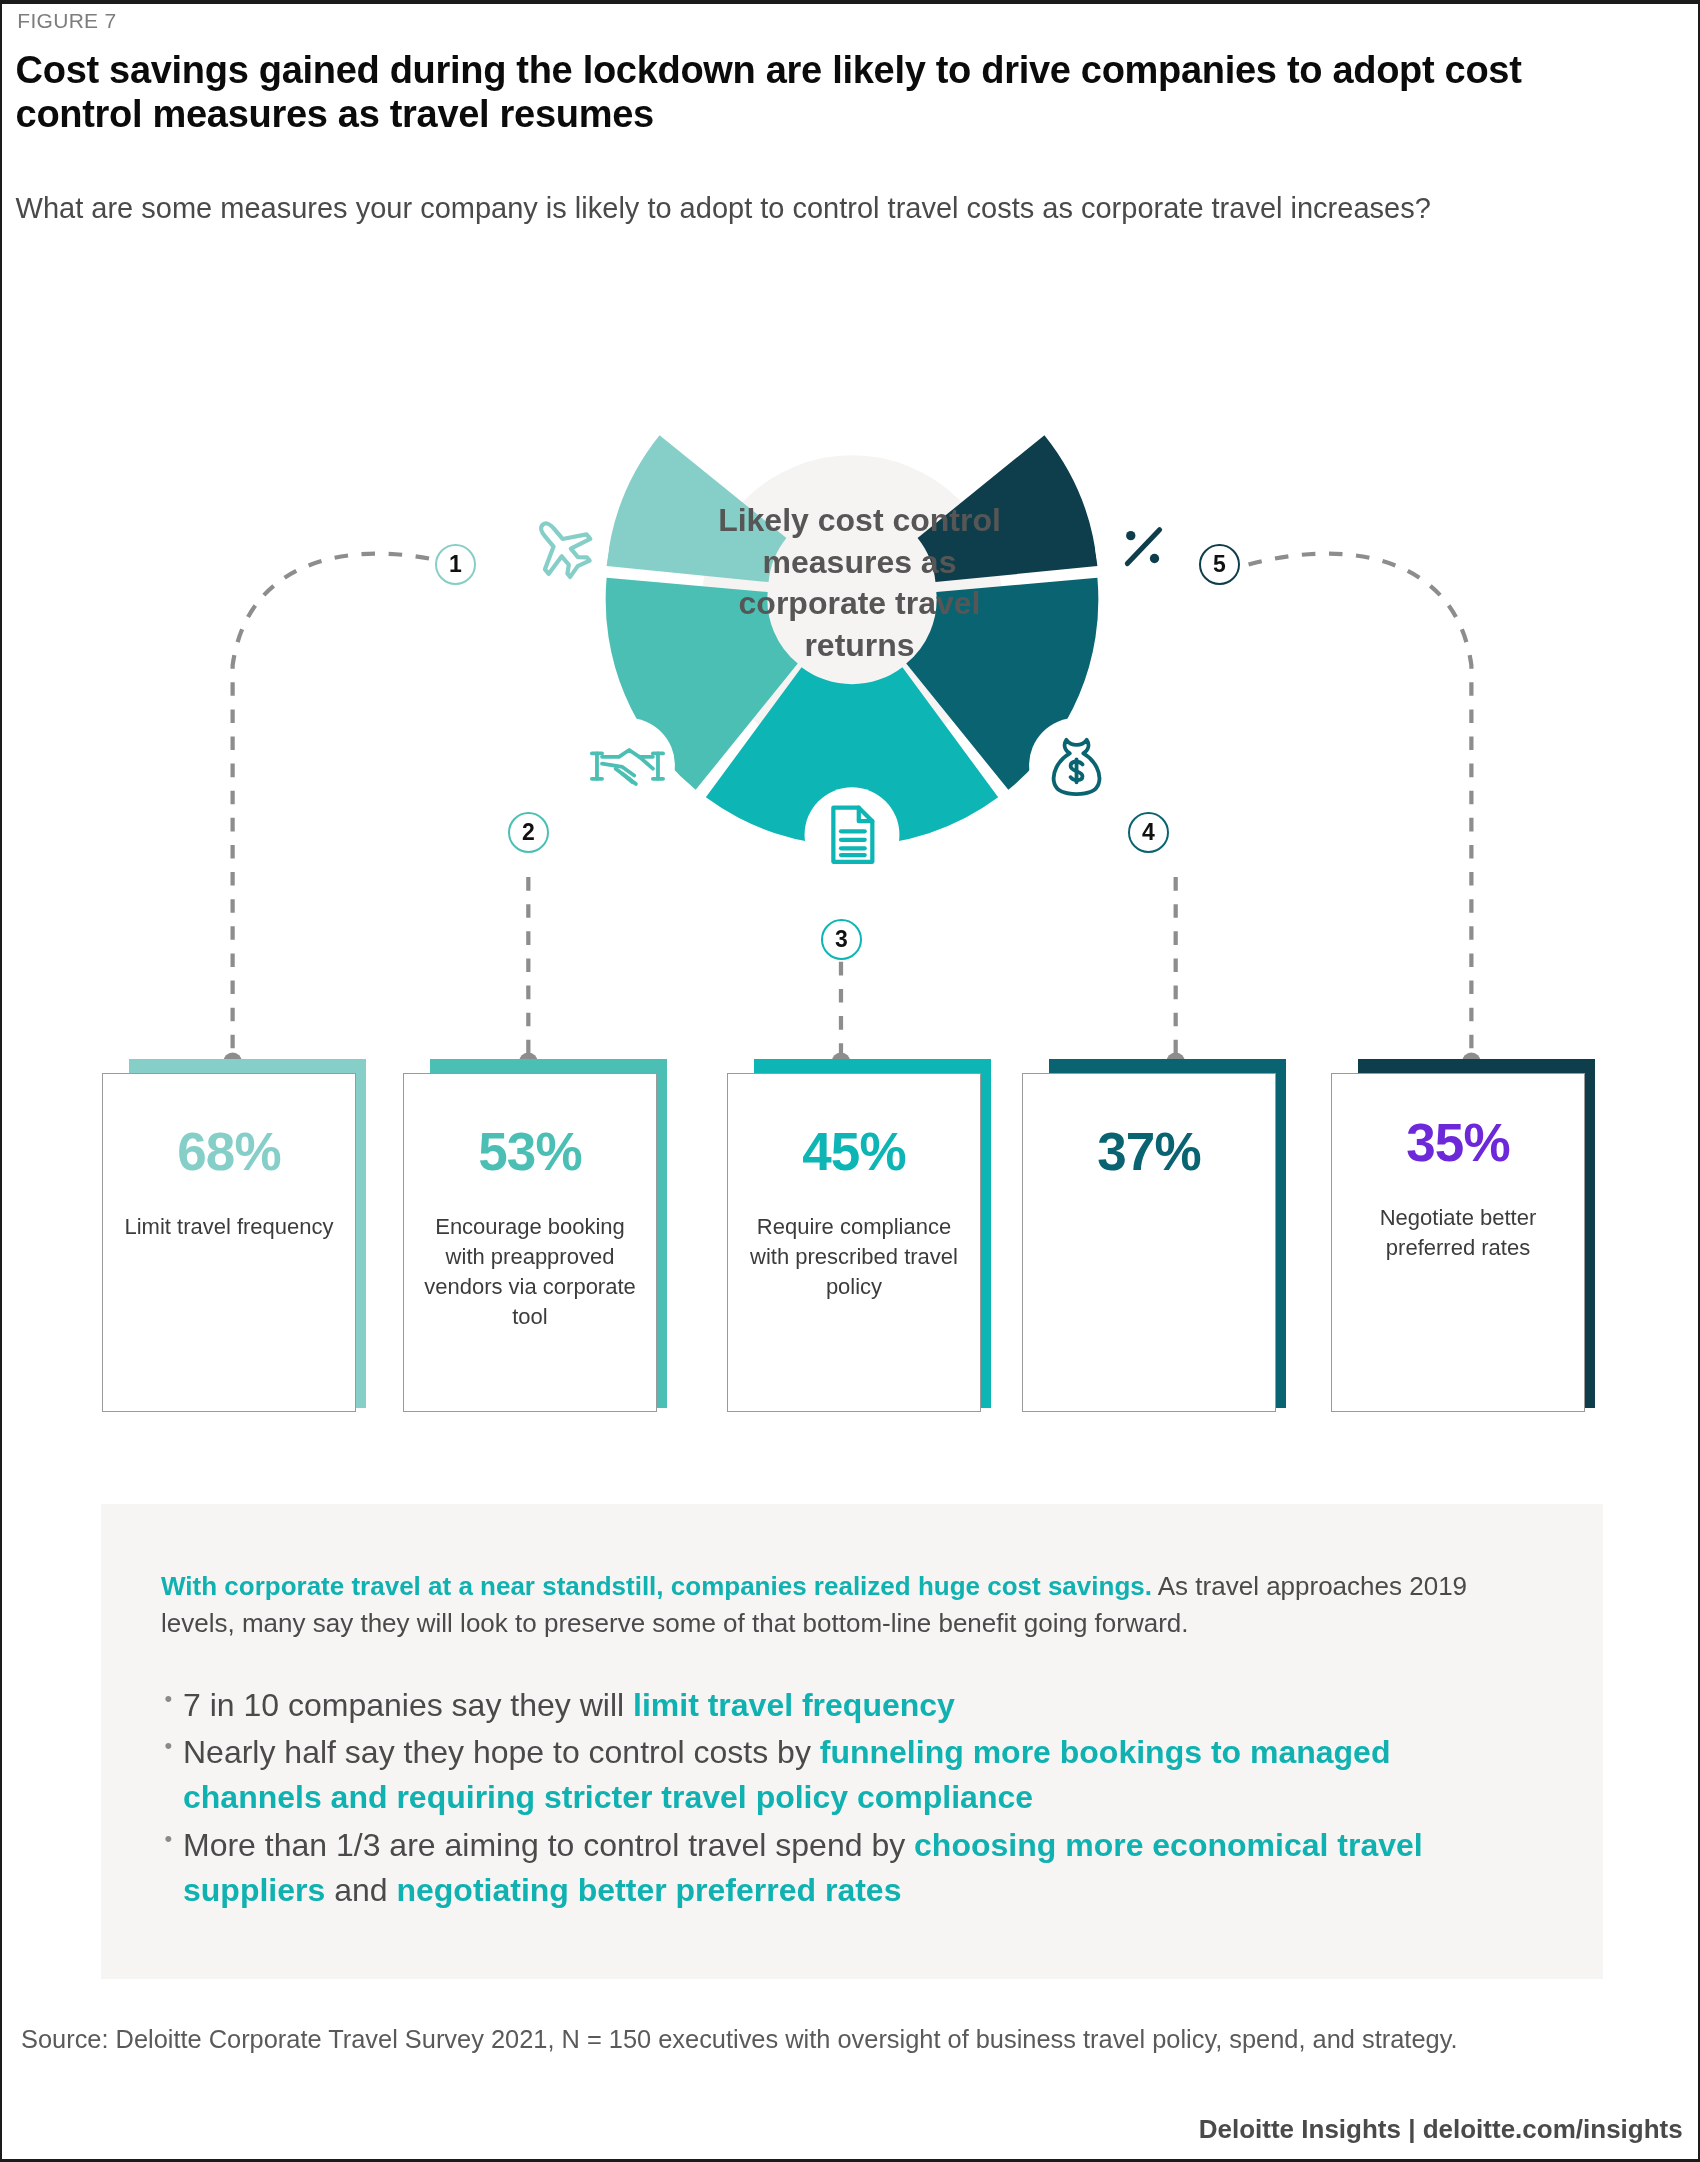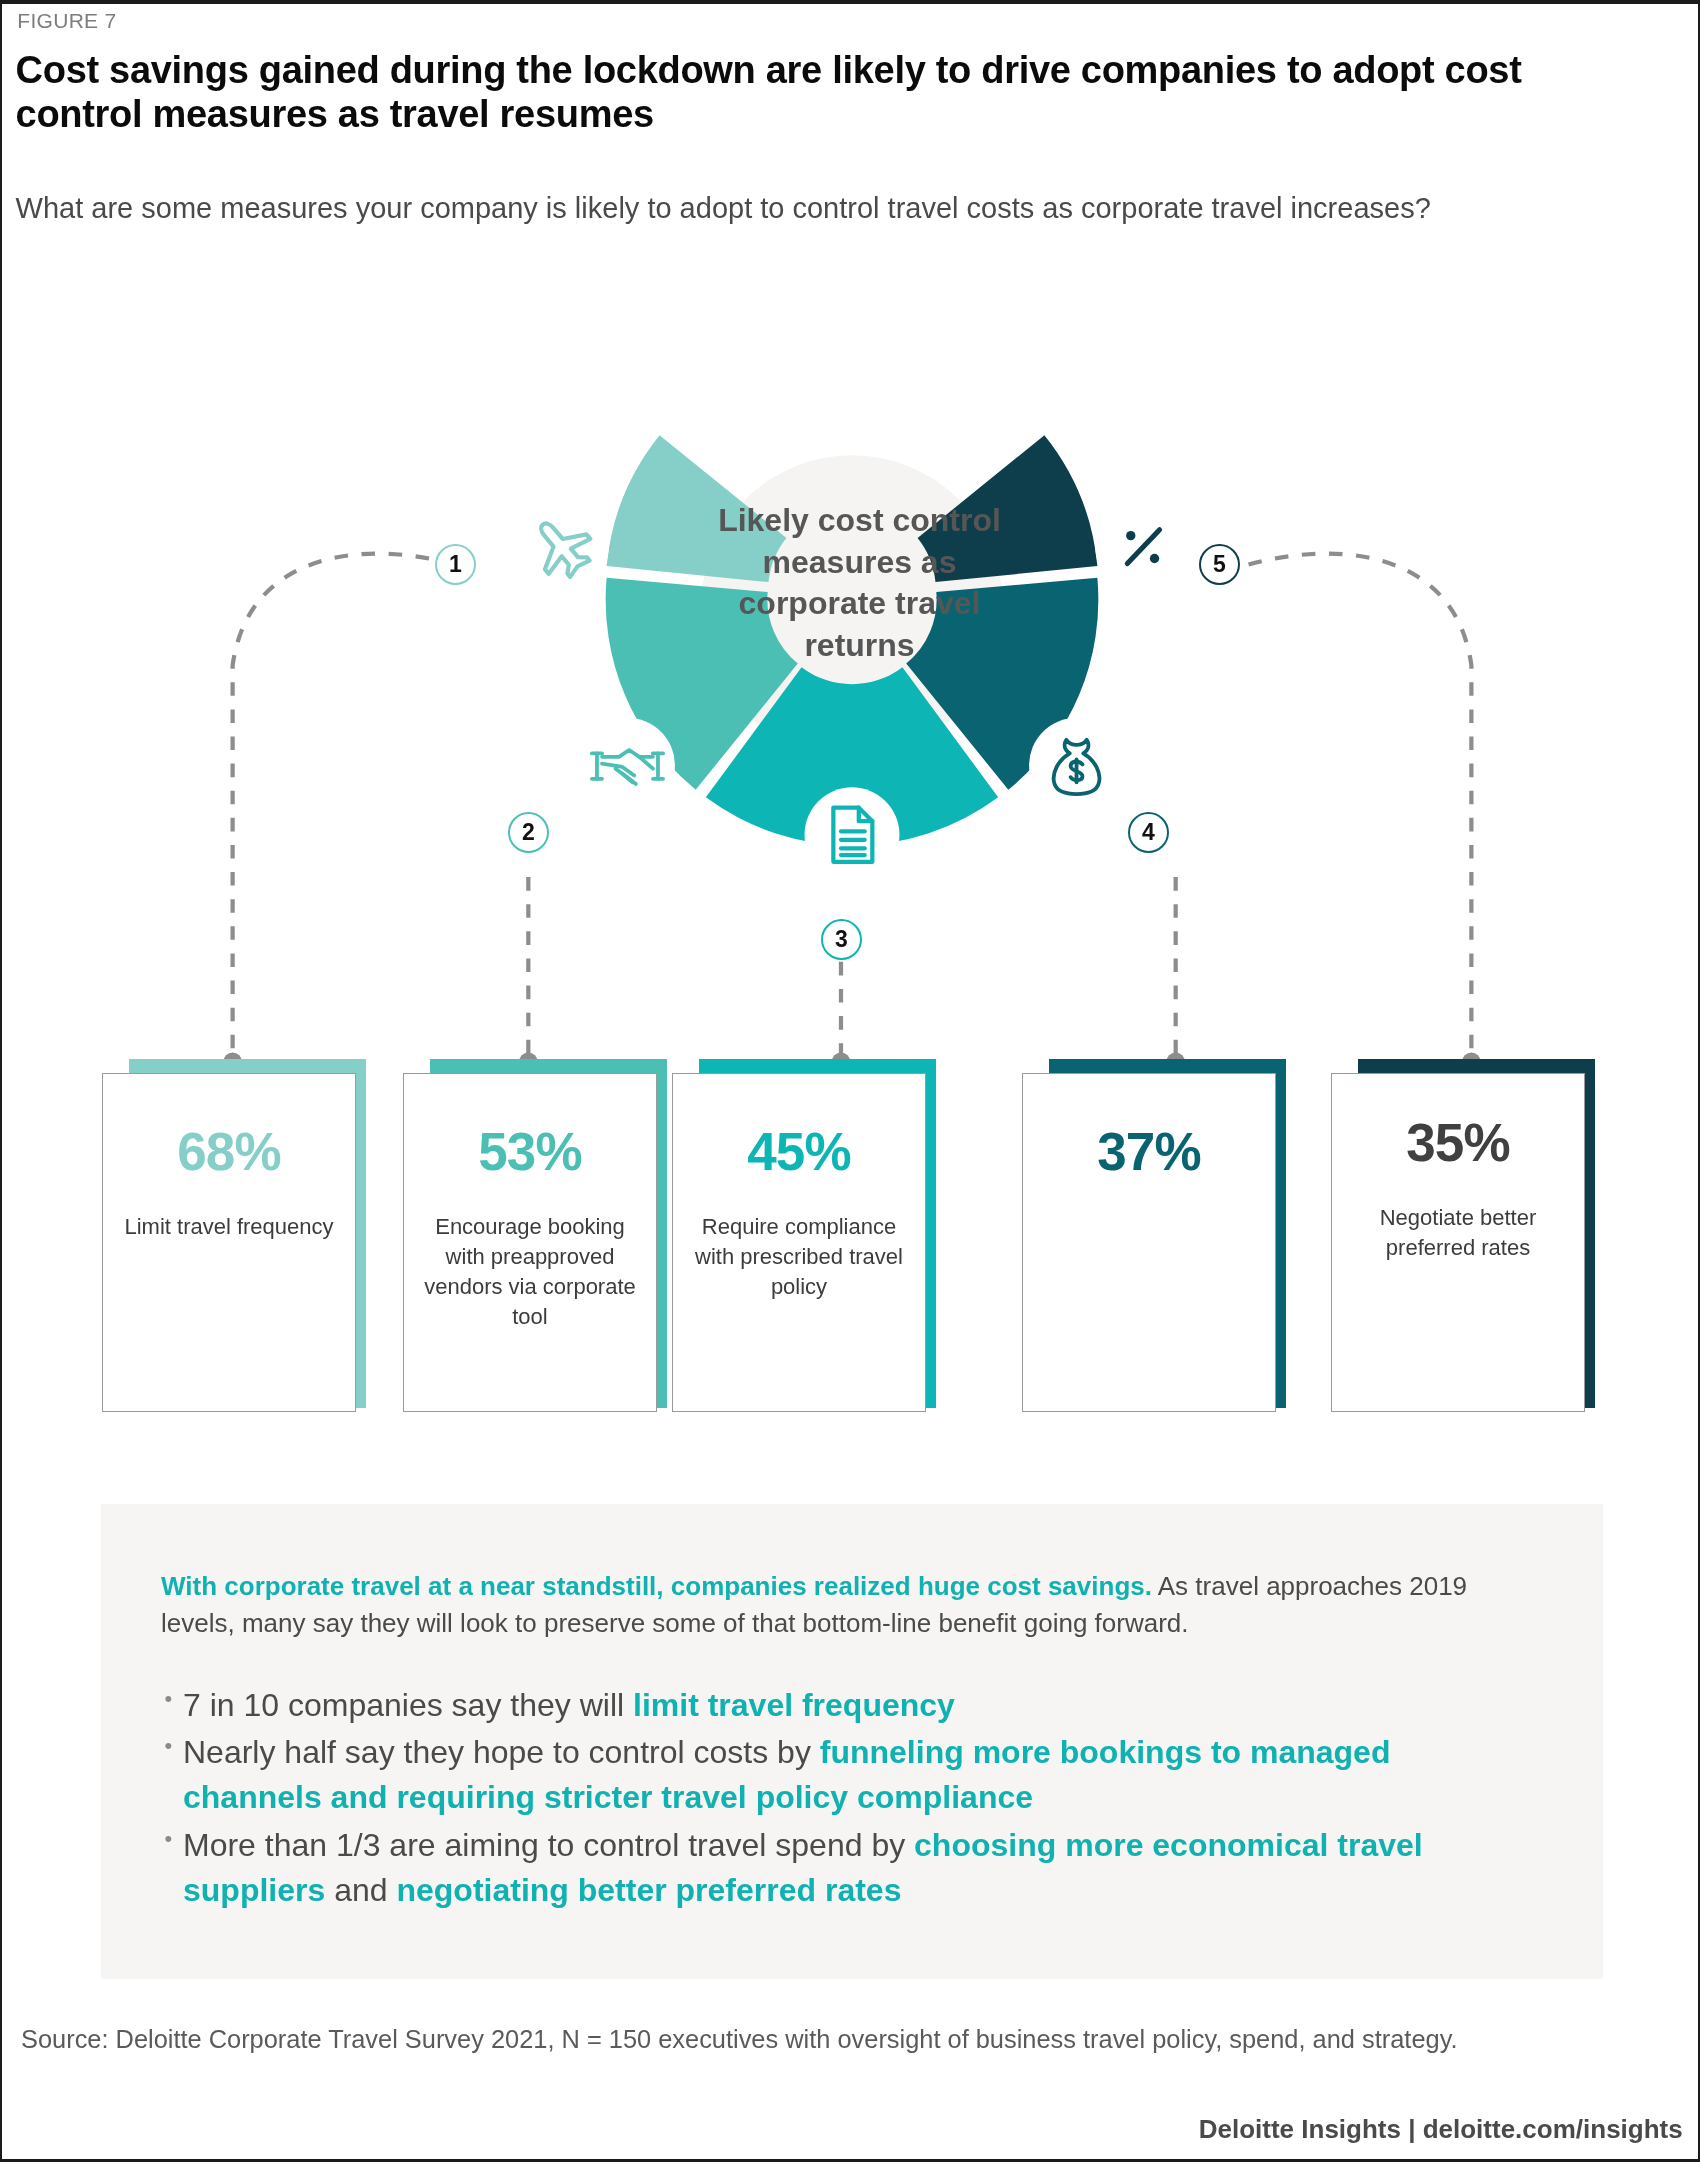--- a/index.html
+++ b/index.html
@@ -367,39 +367,39 @@
     </div>
 
     <div class="card-wrap" style="left:401px;">
       <div class="card-shadow" style="background:#4cbfb4;"></div>
       <div class="card-face">
         <div class="card-pct" style="color:#4cbfb4;">53%</div>
         <div class="card-desc">Encourage booking with preapproved vendors via corporate tool</div>
       </div>
     </div>
 
-    <div class="card-wrap" style="left:670px;">
+    <div class="card-wrap" style="left:725px;">
       <div class="card-shadow" style="background:#0db5b5;"></div>
       <div class="card-face">
         <div class="card-pct" style="color:#0db5b5;">45%</div>
         <div class="card-desc">Require compliance with prescribed travel policy</div>
       </div>
     </div>
 
     <div class="card-wrap" style="left:1020px;">
       <div class="card-shadow" style="background:#0a6370;"></div>
       <div class="card-face">
         <div class="card-pct" style="color:#0a6370;">37%</div>
       </div>
     </div>
 
     <div class="card-wrap" style="left:1329px;">
       <div class="card-shadow" style="background:#0e3e4c;"></div>
       <div class="card-face">
-        <div class="card-pct" style="color:#404040;margin-top:38px;">35%</div>
+        <div class="card-pct" style="color:#6d28d9;margin-top:38px;">35%</div>
         <div class="card-desc">Negotiate better preferred rates</div>
       </div>
     </div>
   </div>
 
   <div id="callout">
     <div id="callout-inner">
       <div id="callout-para">
         <span class="hl">With corporate travel at a near standstill, companies realized huge cost savings.</span><span> As travel approaches 2019 levels, many say they will look to preserve some of that bottom-line benefit going forward.</span>
       </div>

